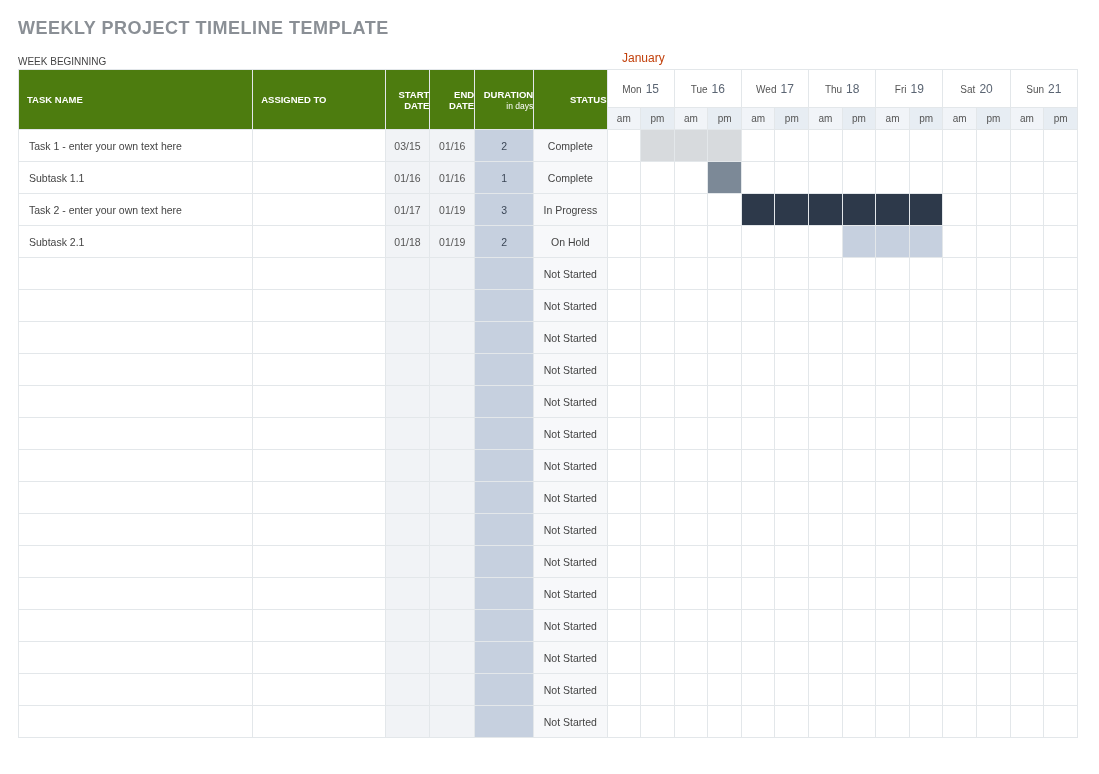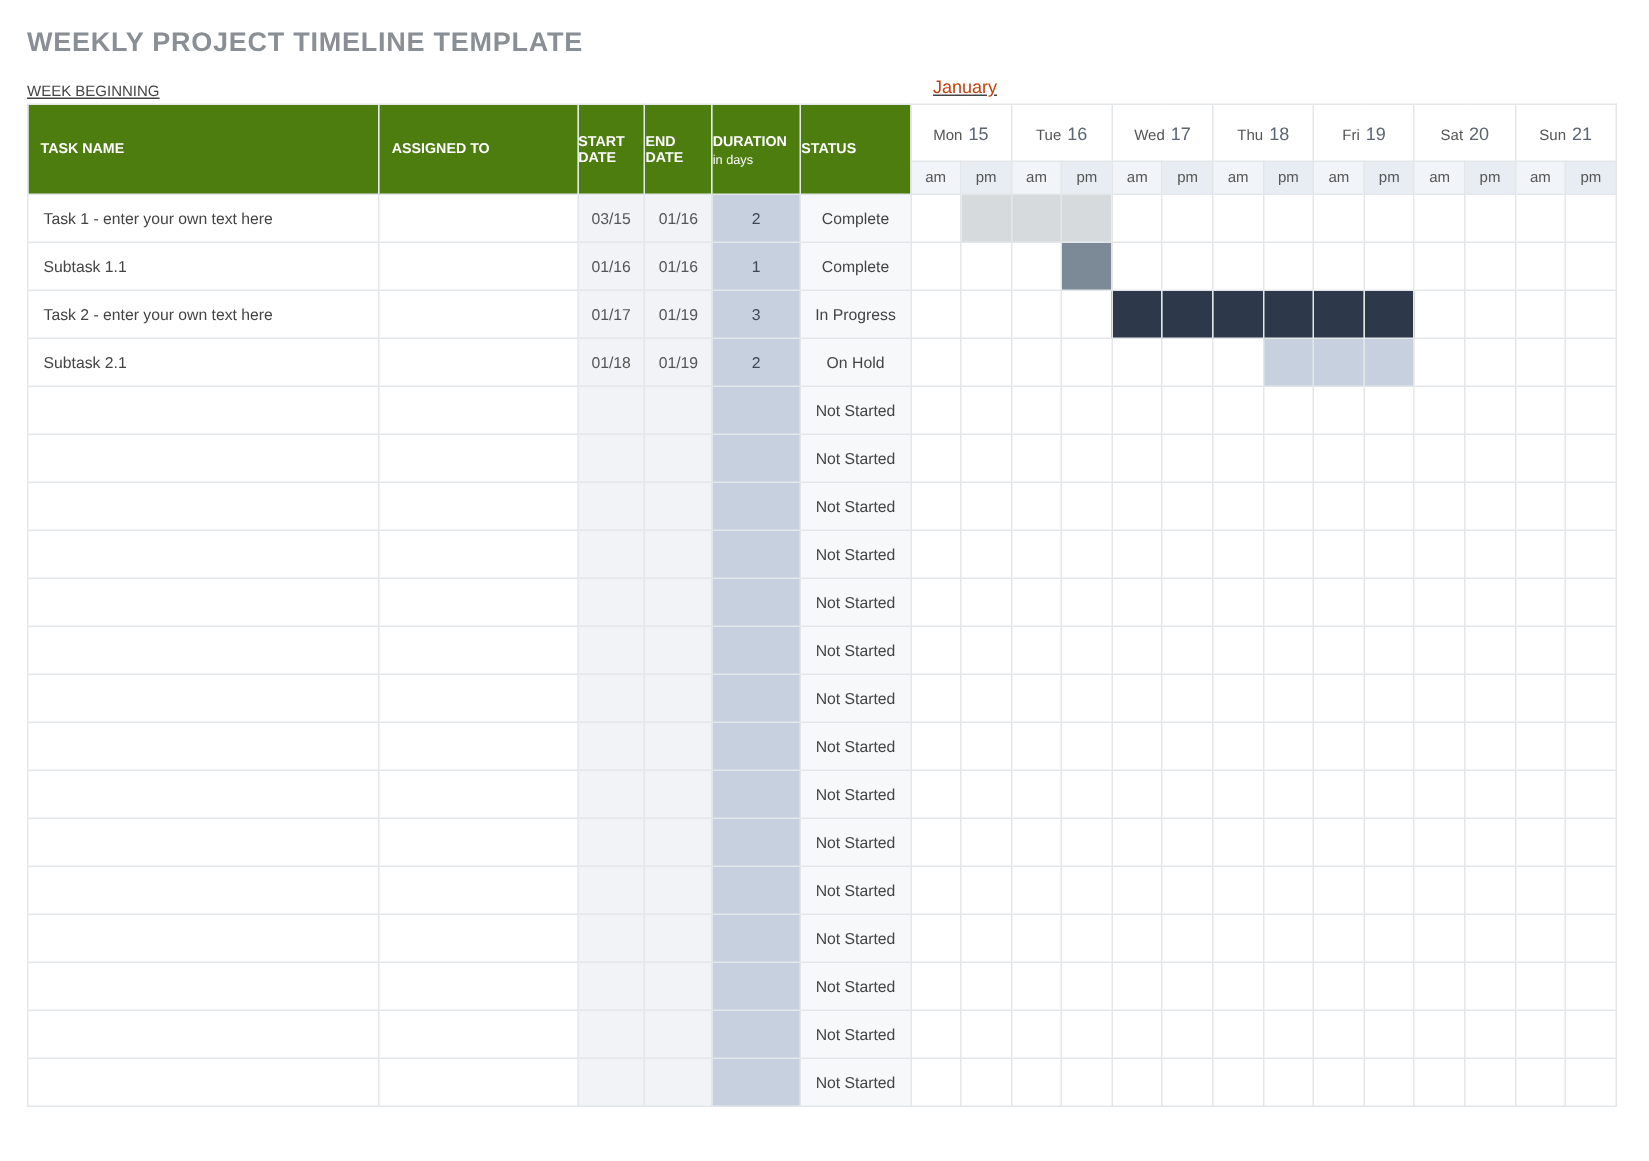--- a/index.html
+++ b/index.html
@@ -14,21 +14,20 @@
     font-size: 18px;
     font-weight: 700;
     color: #8a8f95;
     letter-spacing: 0.5px;
     margin-bottom: 12px;
   }
   .top-row {
     display: flex;
     align-items: flex-end;
     margin-bottom: 0;
-    text-decoration: underline;
   }
   .left-top { width: 600px; }
   .week-beg-label {
     font-size: 10px;
     color: #444;
     margin-bottom: 2px;
   }
   .week-beg-cell {
     background: #e7edf3;
     border: 1px solid #d6dde4;
@@ -66,21 +65,21 @@
   col.half     { width: 33px; }
   thead th.dark {
     background: #4d7c0f;
     color: #fff;
     font-weight: 700;
     text-align: left;
     padding-left: 8px;
     font-size: 9.5px;
     text-transform: uppercase;
   }
-  thead th.dark.center { text-align: left; padding-left: 0; }
+  thead th.dark.center { text-align: right; padding-left: 0; }
   thead .sub { display: block; font-weight: 400; font-size: 8.5px; text-transform: none; margin-top: 1px; }
   thead th.day {
     background: #fff;
     font-weight: 400;
     text-align: center;
     font-size: 10px;
     color: #555;
   }
   thead th.day .num { font-size: 12px; margin-left: 4px; color: #5b6573;}
   thead th.half {

